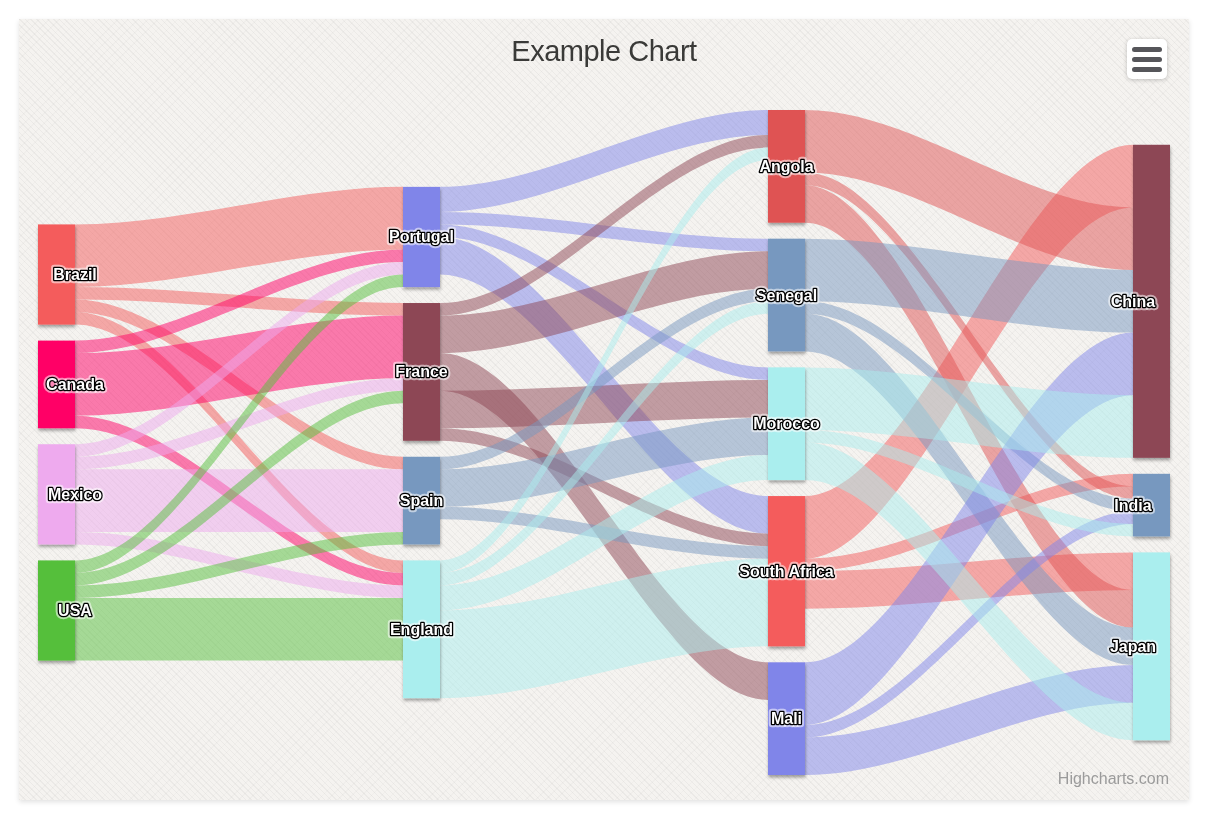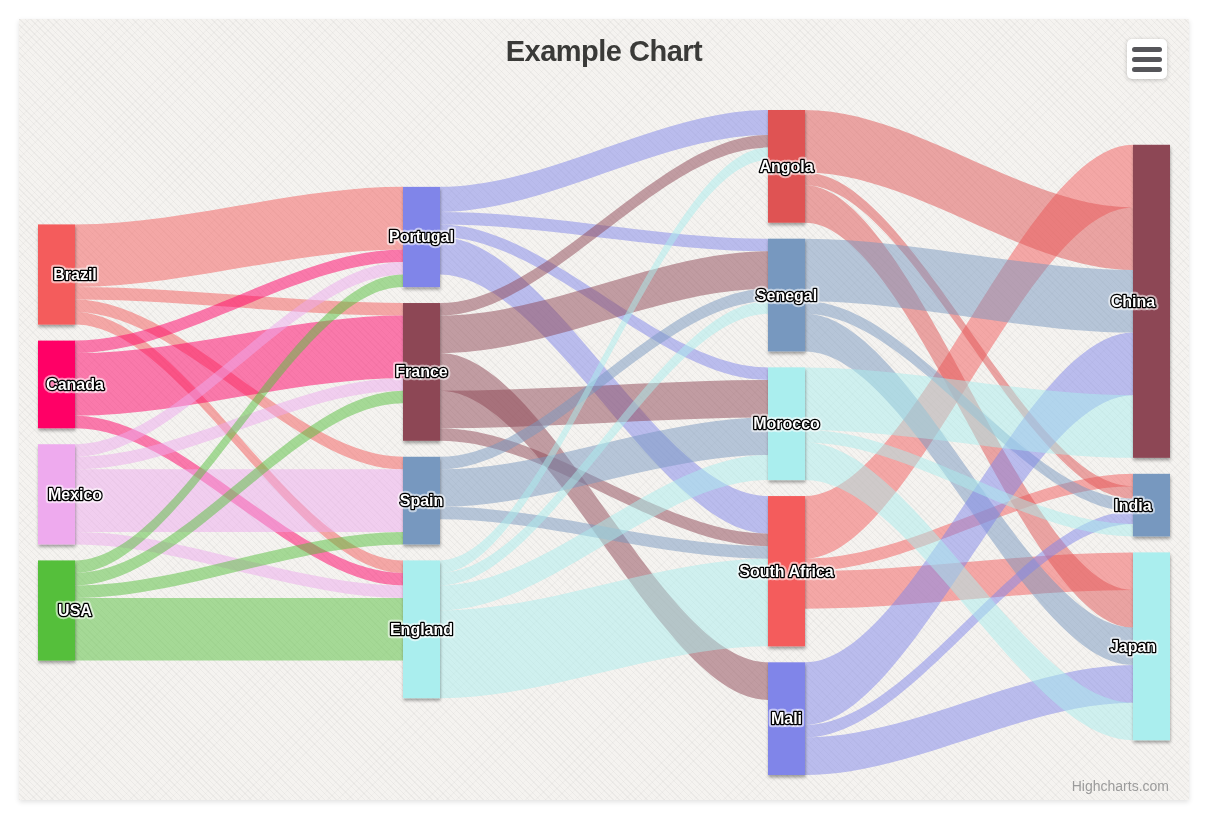--- a/index.html
+++ b/index.html
@@ -10,33 +10,33 @@
   .chart-panel{
     position:absolute;left:19px;top:19px;width:1170px;height:781px;
     background-color:#f5f3f0;
     background-image:
       repeating-linear-gradient(45deg, rgba(150,150,150,0.10) 0px, rgba(150,150,150,0.10) 1px, rgba(255,255,255,0) 1px, rgba(255,255,255,0) 4px),
       repeating-linear-gradient(135deg, rgba(150,150,150,0.05) 0px, rgba(150,150,150,0.05) 1px, rgba(255,255,255,0) 1px, rgba(255,255,255,0) 7px);
     box-shadow:0 2px 5px rgba(0,0,0,0.12);
   }
   .chart-title{
     position:absolute;top:16px;left:0;width:100%;
-    text-align:center;font-size:29px;font-weight:700;color:#3a3a38;
+    text-align:center;font-size:29px;font-weight:400;color:#3a3a38;
     letter-spacing:-0.5px;
   }
   .menu-btn{
     position:absolute;left:1108px;top:20px;width:40px;height:40px;
     background:#ffffff;border:none;border-radius:5px;
     box-shadow:0 1px 4px rgba(0,0,0,0.22);cursor:pointer;padding:0;
   }
   .menu-icon{display:flex;flex-direction:column;align-items:center;justify-content:center;gap:5px;width:100%;height:100%;}
   .menu-icon .bar{display:block;width:30px;height:5px;background:#56565a;border-radius:2.5px;}
   .credits{
-    position:absolute;right:20px;bottom:6px;
-    font-size:14px;color:#9b9b9b;cursor:pointer;
+    position:absolute;right:20px;bottom:12px;
+    font-size:16px;color:#9b9b9b;cursor:pointer;
   }
   svg{position:absolute;left:0;top:0;}
   .sankey-link{cursor:pointer;}
   .sankey-node{cursor:pointer;}
   .node-label-main{
     font-family:"Liberation Sans",sans-serif;font-size:16px;font-weight:700;
     fill:#ffffff;stroke:#000000;stroke-width:2.6px;paint-order:stroke;
     stroke-linejoin:round;text-anchor:middle;
   }
   .node-label-halo{

